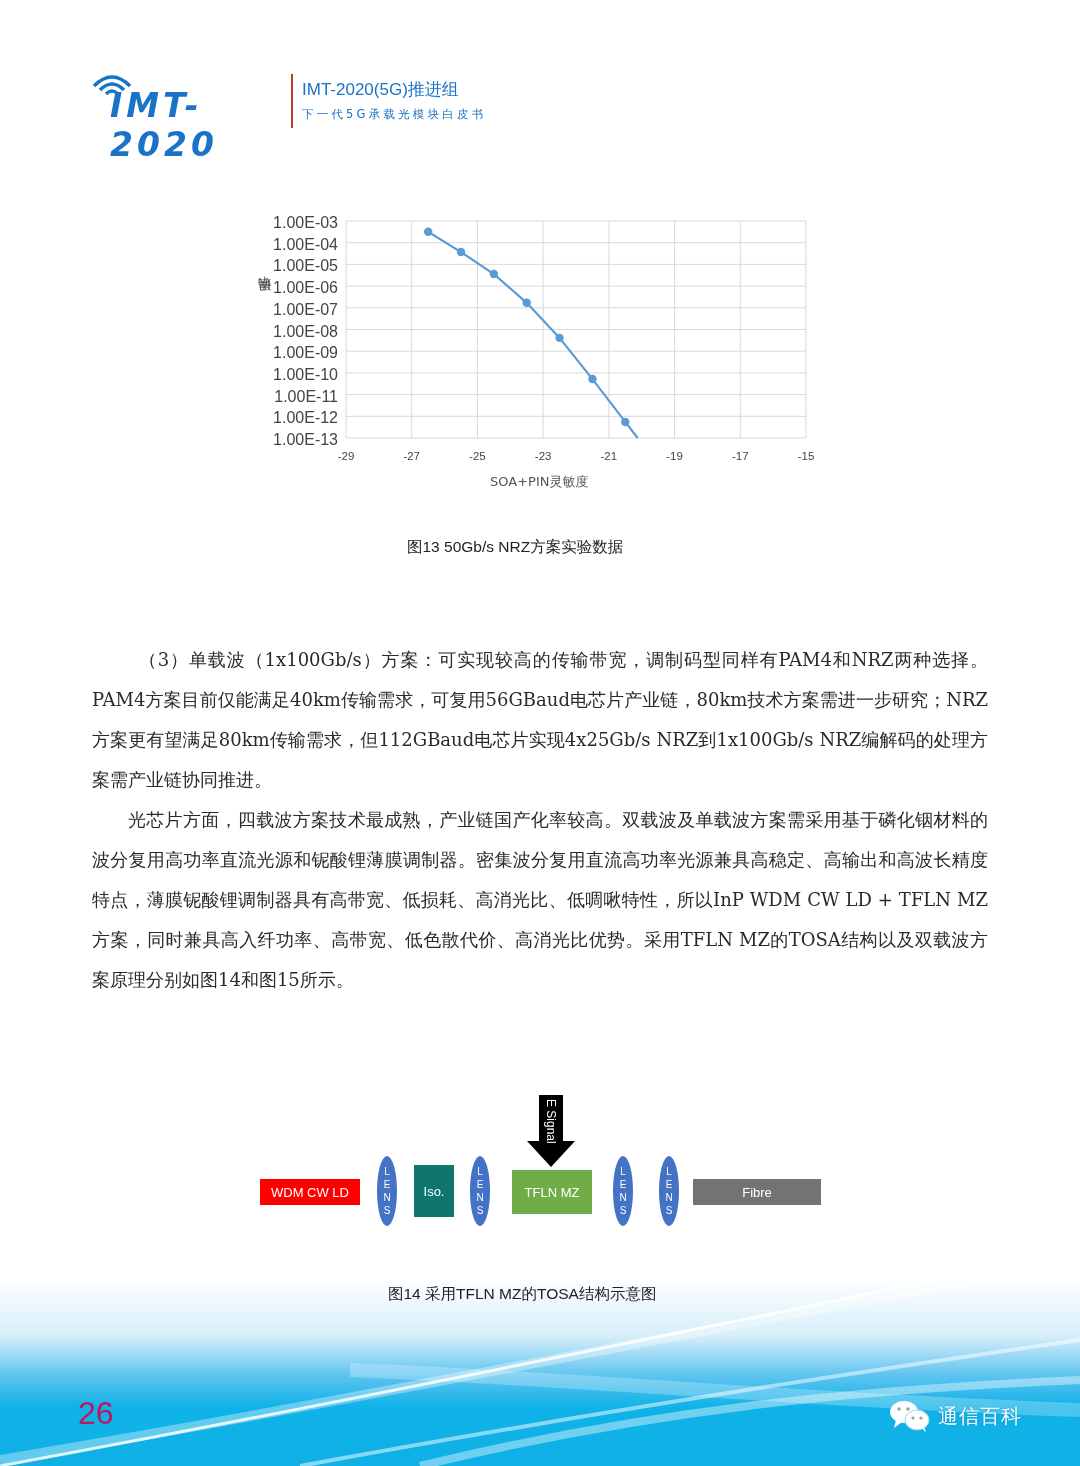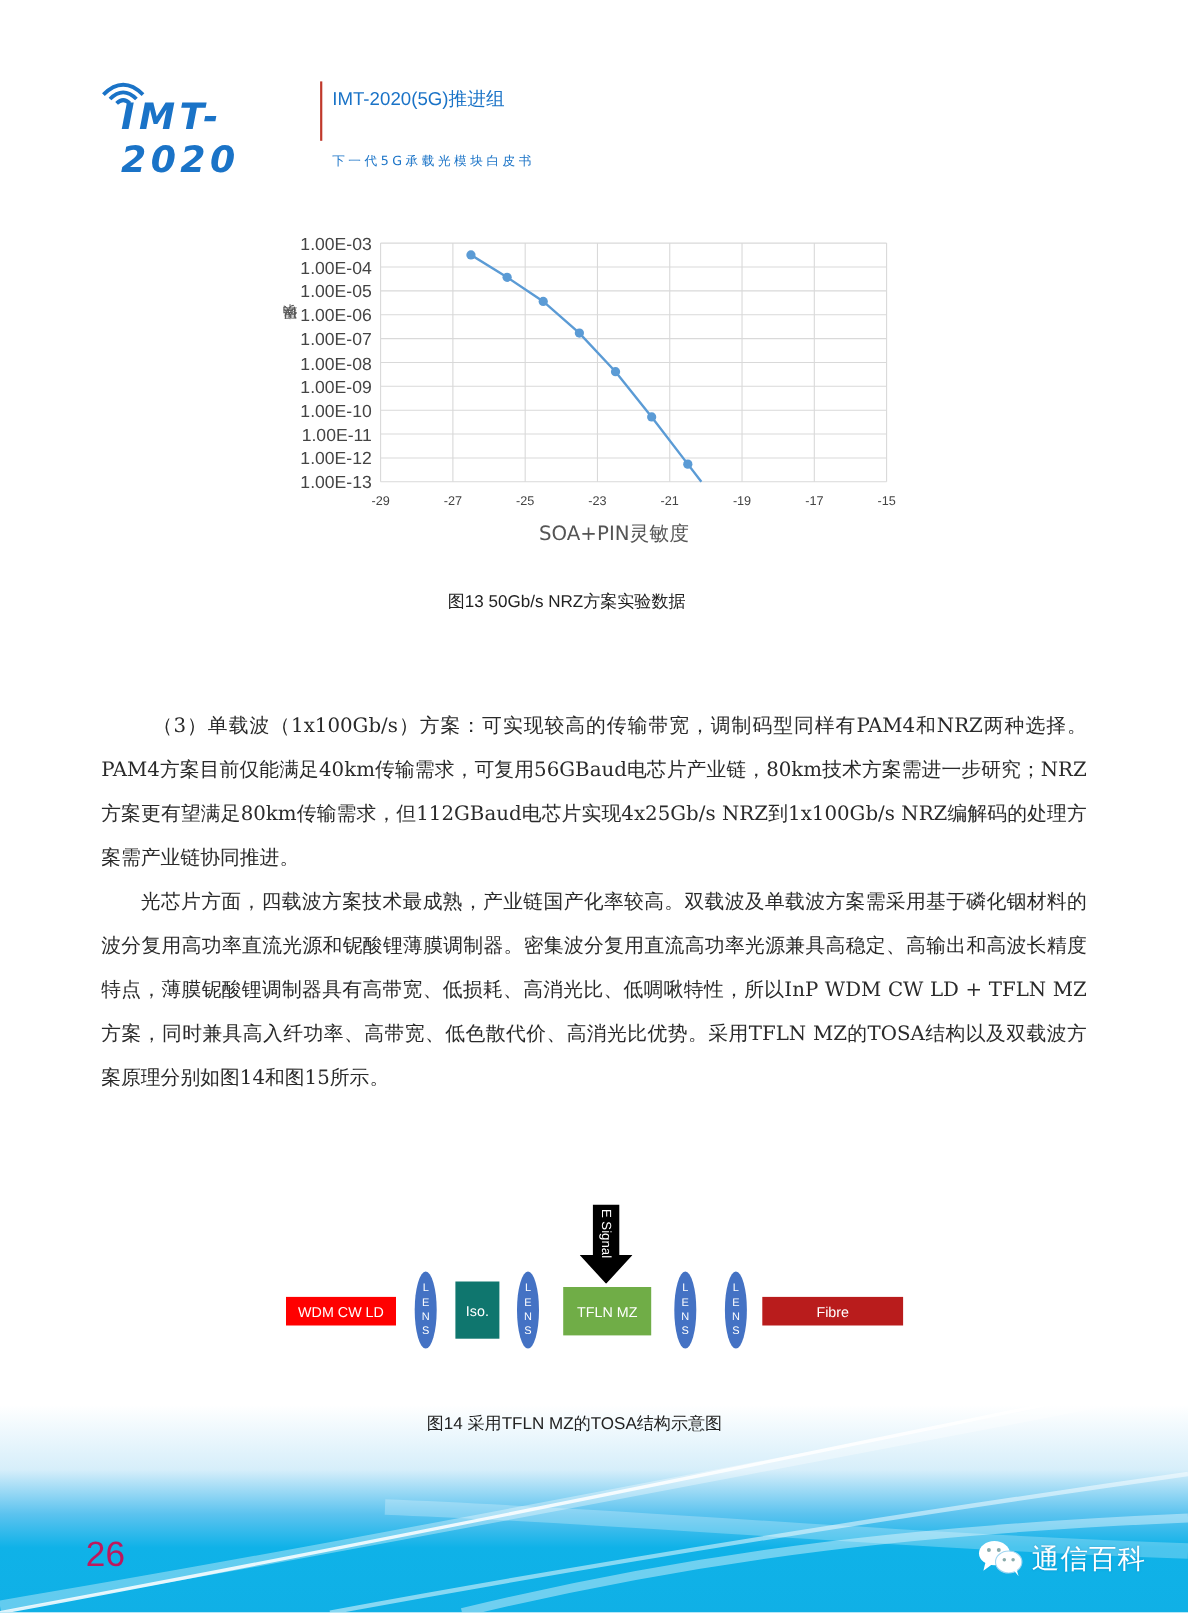--- a/index.html
+++ b/index.html
@@ -25,32 +25,32 @@
     position: absolute; left: 22px; top: 20px;
     font-family: "DejaVu Sans", sans-serif; font-size: 33px; font-style: italic;
     color: #1a73c7; letter-spacing: 4px; font-weight: bold;
   }
   .header-divider { position: absolute; left: 203px; top: 8px; width: 2px; height: 54px; background: #c0392b; }
   .header-title {
     position: absolute; left: 214px; top: 12px; font-size: 17px; color: #1a73c7; white-space: nowrap;
     font-family: "Liberation Sans", sans-serif;
   }
   .header-subtitle {
-    position: absolute; left: 214px; top: 41px; font-size: 11.5px; color: #1a73c7; letter-spacing: 3.2px; white-space: nowrap; margin-top: 32px;
+    position: absolute; left: 214px; top: 41px; font-size: 11.5px; color: #1a73c7; letter-spacing: 3.2px; white-space: nowrap;
   }
 
   
   .chart { position: absolute; left: 250px; top: 205px; width: 580px; height: 300px; }
   .ytick { position: absolute; font-size: 16px; color: #444; text-align: right; width: 90px; font-family: "Liberation Sans", sans-serif; }
   .xtick { position: absolute; font-size: 11.5px; color: #444; width: 40px; text-align: center; font-family: "Liberation Sans", sans-serif; }
   .ylabel {
     position: absolute; left: 6px; top: 96px; font-size: 13px; color: #555;
     writing-mode: vertical-rl; transform: rotate(180deg);
   }
-  .xlabel { position: absolute; left: 240px; top: 268px; font-size: 18px; color: #555; white-space: nowrap; }
+  .xlabel { position: absolute; left: 240px; top: 268px; font-size: 13px; color: #555; white-space: nowrap; }
 
   .caption { position: absolute; font-size: 15.5px; color: #222; white-space: nowrap; font-family: "Liberation Sans", "DejaVu Sans", sans-serif; }
 
   
   .body-text {
     position: absolute; left: 92px; top: 640px; width: 896px;
     font-family: "DejaVu Serif", "Liberation Serif", serif;
     font-size: 18px; line-height: 40px; color: #2a2a2a; text-align: justify;
   }
   .body-text p { text-indent: 2em; }
@@ -66,21 +66,21 @@
   }
   .arrow { position: absolute; left: 277px; top: 10px; width: 48px; height: 72px; }
   .arrow-label {
     position: absolute; left: 294px; top: 14px; color: #fff; font-size: 12px;
     writing-mode: vertical-rl; font-family: "Liberation Sans", sans-serif; white-space: nowrap;
   }
 
   
   .page-number { position: absolute; left: 78px; top: 1395px; font-size: 32px; color: #be185d; font-family: "Liberation Sans", sans-serif; }
   .watermark { position: absolute; left: 888px; top: 1398px; display: flex; align-items: center; }
-  .watermark-text { font-size: 25px; color: #ffffff; margin-left: 6px; letter-spacing: 1px; text-shadow: 0 0 2px rgba(0,80,140,0.35); }
+  .watermark-text { font-size: 20px; color: #ffffff; margin-left: 6px; letter-spacing: 1px; text-shadow: 0 0 2px rgba(0,80,140,0.35); }
 </style>
 </head>
 <body>
 
 <div class="bg-wave">
   <svg width="1080" height="236" viewBox="0 0 1080 236">
     <path d="M0 236 C 250 190, 600 120, 1080 20" stroke="rgba(255,255,255,0.85)" stroke-width="3" fill="none"></path>
     <path d="M0 230 C 300 180, 650 110, 1080 30" stroke="rgba(255,255,255,0.35)" stroke-width="10" fill="none"></path>
     <path d="M300 236 C 550 190, 800 150, 1080 110" stroke="rgba(255,255,255,0.5)" stroke-width="4" fill="none"></path>
     <path d="M420 236 C 650 180, 850 160, 1080 150" stroke="rgba(255,255,255,0.4)" stroke-width="8" fill="none"></path>
@@ -191,21 +191,21 @@
       <span>E</span>
       <span>N</span>
       <span>S</span>
     </div>
   <div class="lens" style="left: 409px; top: 71px; background: rgb(68, 114, 196);">
       <span>L</span>
       <span>E</span>
       <span>N</span>
       <span>S</span>
     </div>
-  <div class="block" id="blk-fibre" style="left: 443px; top: 94px; width: 128px; height: 26px; background: #b91c1c;">Fibre</div>
+  <div class="block" id="blk-fibre" style="left: 443px; top: 94px; width: 128px; height: 26px; background: #737373;">Fibre</div>
 </div>
 
 <div class="caption" style="left:388px;top:1284px">图14  采用TFLN MZ的TOSA结构示意图</div>
 
 <div class="page-number">26</div>
 <div class="watermark">
   <svg width="44" height="36" viewBox="0 0 44 36">
     <ellipse cx="16" cy="14" rx="14" ry="11" fill="#fff"></ellipse>
     <polygon points="8,22 6,30 14,24" fill="#fff"></polygon>
     <ellipse cx="29" cy="22" rx="12" ry="10" fill="#fff" stroke="#9fd6f2" stroke-width="1"></ellipse>

